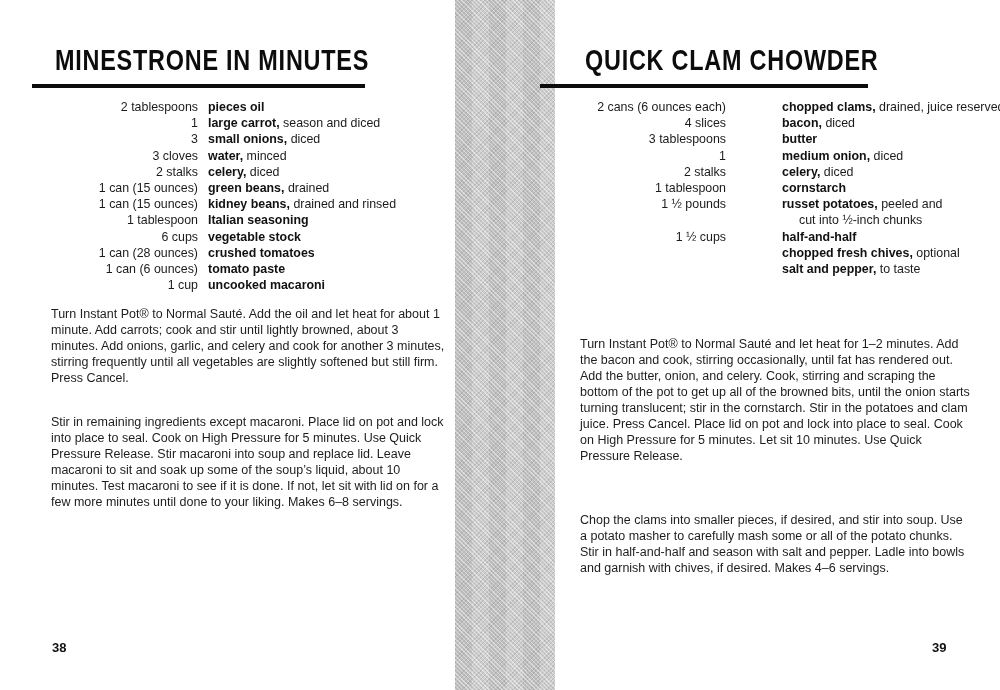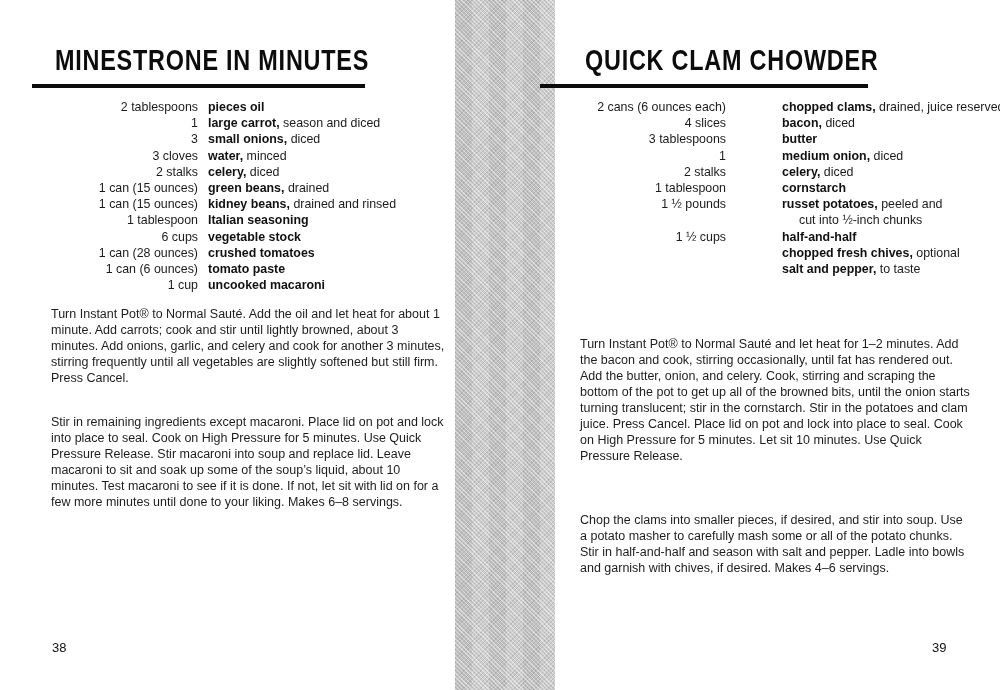--- a/index.html
+++ b/index.html
@@ -44,21 +44,21 @@
     font-size:12.5px;line-height:16px;color:#1d1d1d;
   }
   .lp1{left:51px;top:306px;width:398px;}
   .lp2{left:51px;top:414px;width:398px;}
   .rp1{left:40px;top:291px;width:392px;}
   .rp2{left:40px;top:336px;width:392px;}
   .rp3{left:40px;top:477px;width:392px;margin-top:35px;}
 
   .page-number{
     position:absolute;top:640px;
-    font-weight:400;font-size:13px;color:#111;
+    font-weight:700;font-size:13px;color:#111;
   }
   .pn-left{left:52px;}
   .pn-right{left:392px;}
 
   .gutter{
     position:absolute;left:455px;top:0;width:100px;height:690px;
     background-color:#cacaca;
     background-image:
       repeating-linear-gradient(45deg, rgba(255,255,255,.45) 0 1px, rgba(0,0,0,0) 1px 3px),
       repeating-linear-gradient(135deg, rgba(90,90,90,.18) 0 1px, rgba(0,0,0,0) 1px 3px),

